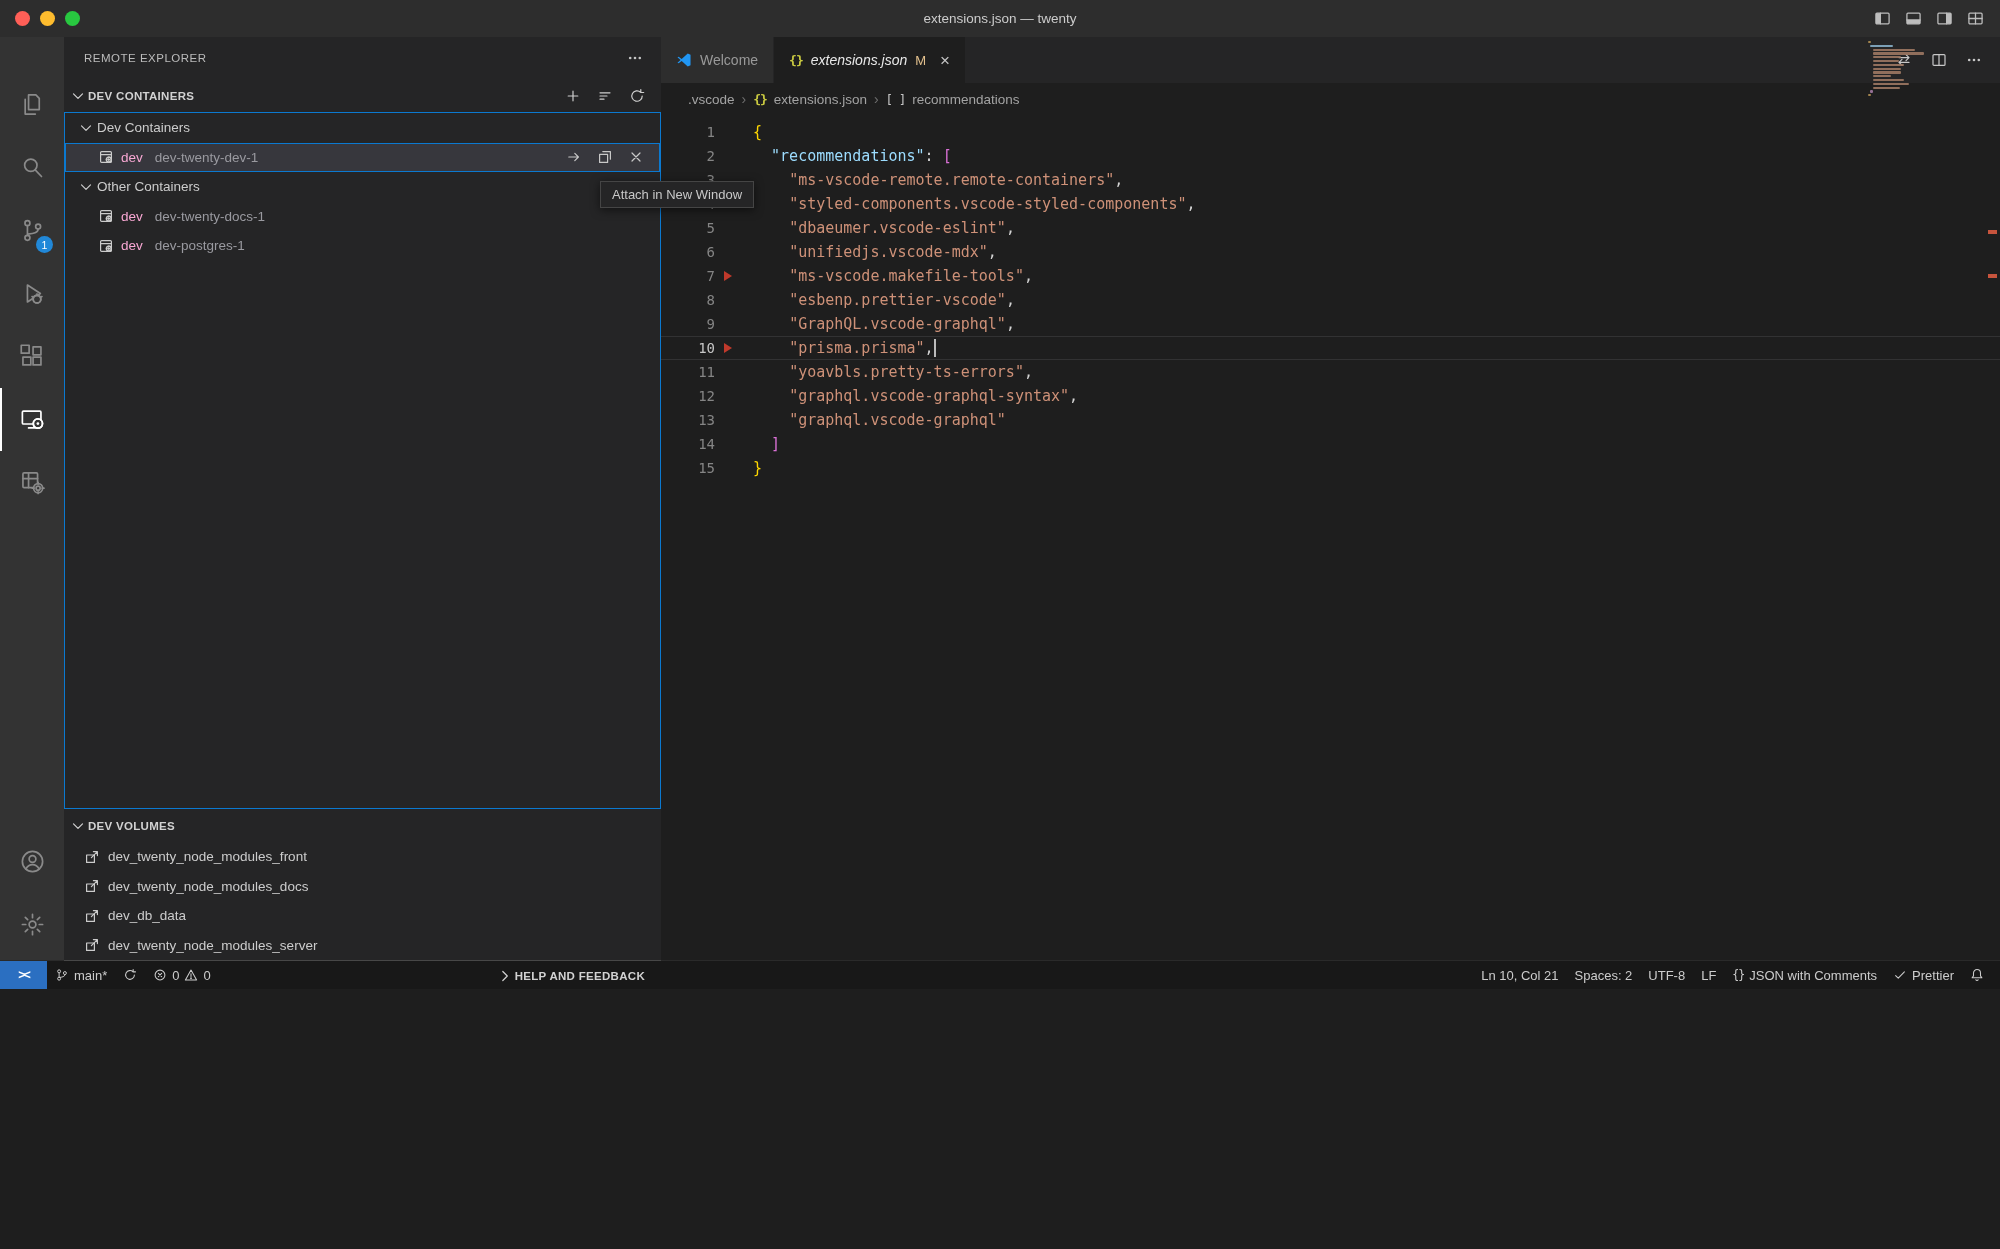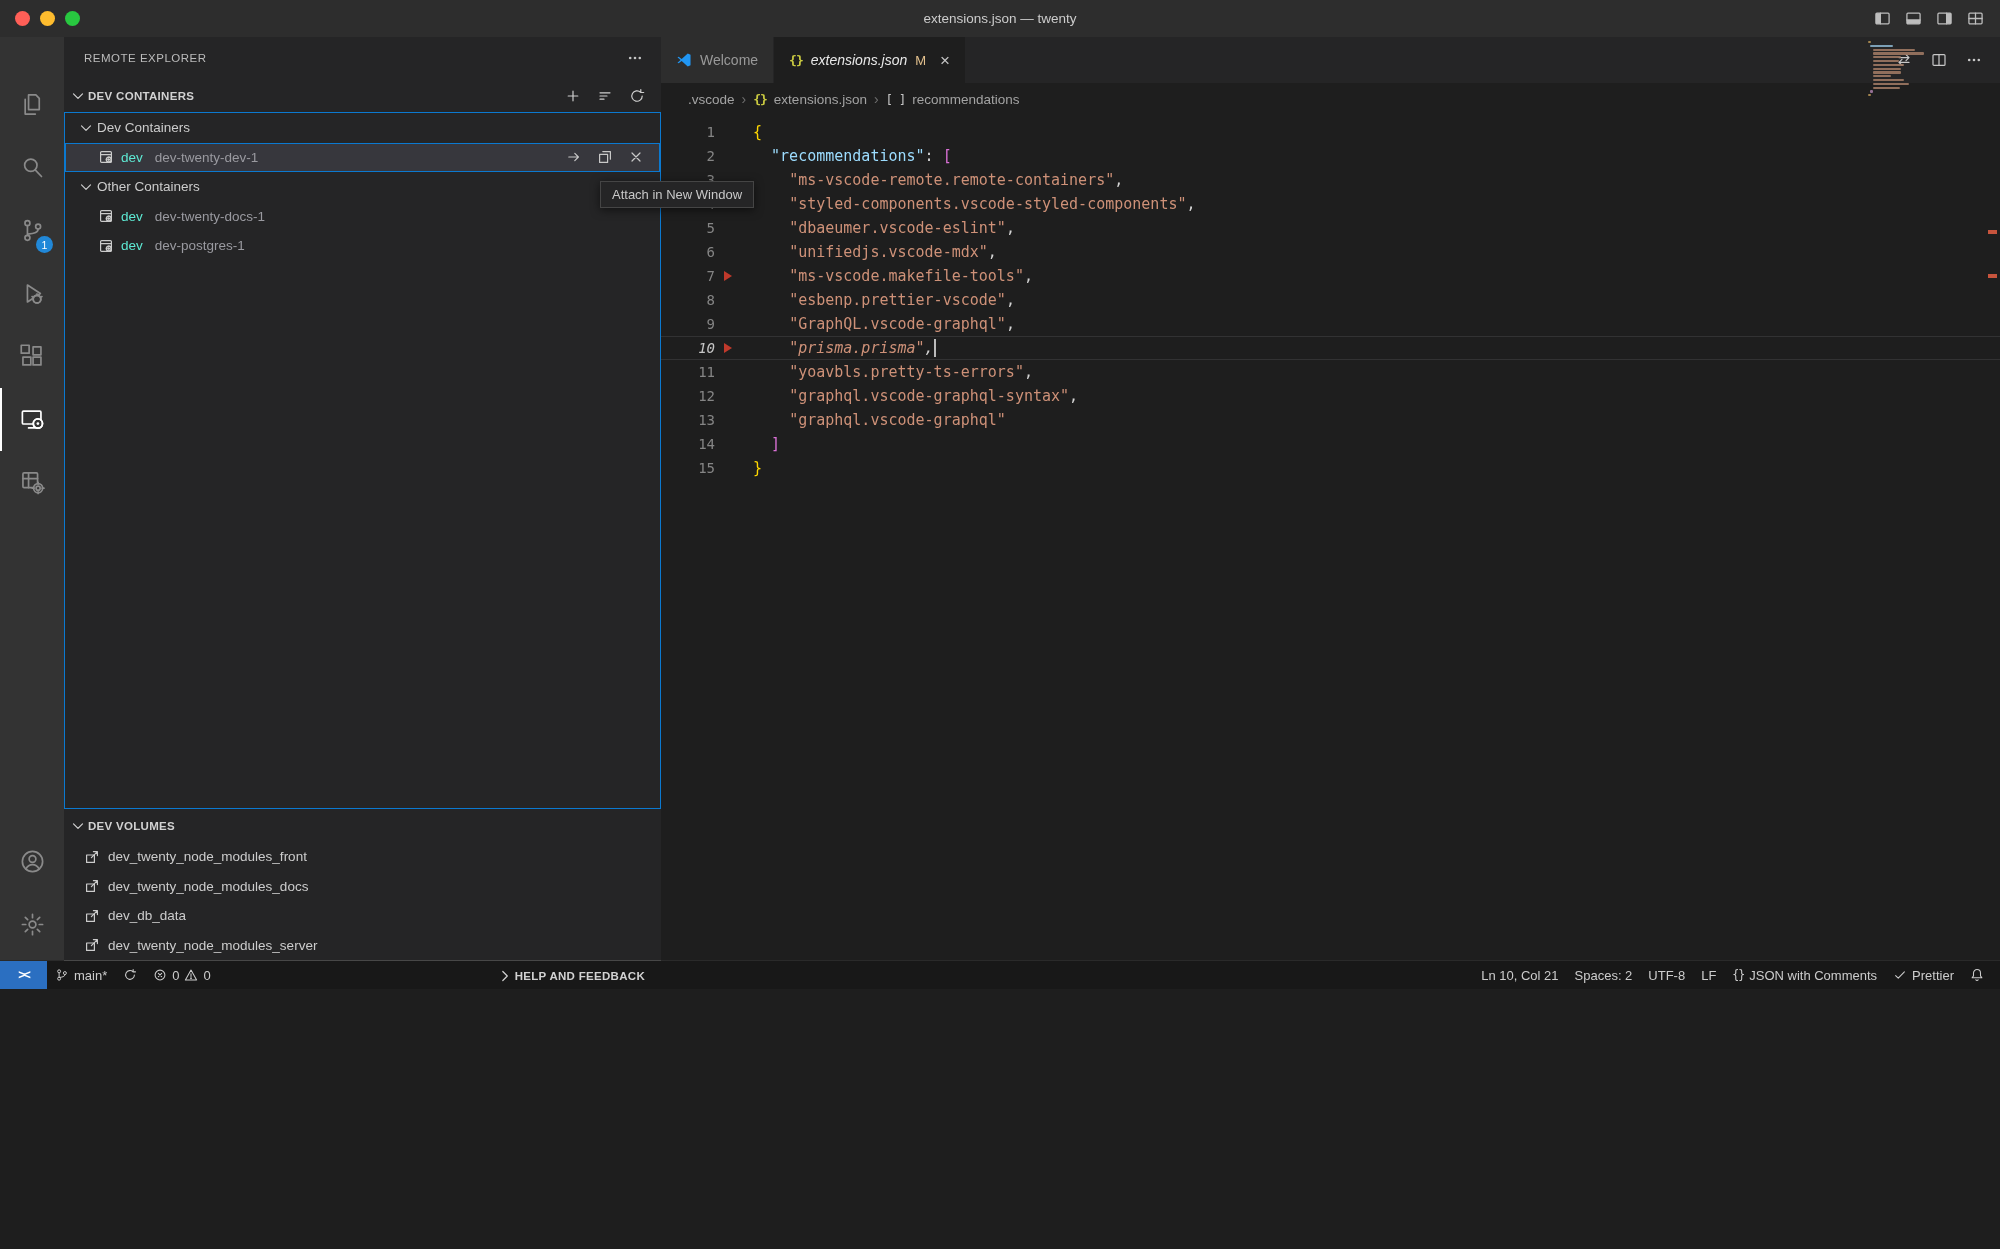--- a/index.html
+++ b/index.html
@@ -37,21 +37,21 @@
     font-size:11.5px; font-weight:700; color:#d2d2d2; letter-spacing:.3px; }
   .sec-header .hdr-actions { margin-left:auto; display:flex; gap:16px; color:#cfcfcf; }
   .ic svg { width:16px; height:16px; display:block; }
   .ic { display:inline-flex; }
 
   .tree { flex:0 0 697px; border:1px solid #0b79d0; overflow:hidden; }
   .trow { height:29.5px; display:flex; align-items:center; font-size:13.5px; color:#cccccc; cursor:pointer; }
   .trow.group { padding-left:13px; gap:3px; }
   .trow.item { padding-left:33px; gap:7px; }
   .trow.selected { background:#37373d; box-shadow: inset 0 0 0 1px #0b79d0; }
-  .item-prefix { color:#5eead4; }
+  .item-prefix { color:#f9a8d4; }
   .item-name { color:#9a9aa0; margin-left:5px; }
   .row-actions { margin-left:auto; display:flex; gap:15px; padding-right:16px; color:#c8c8c8; }
 
   .vol-header { flex:0 0 33px; }
   .volumes { flex:0 0 118px; }
   .trow.vol { padding-left:20px; gap:8px; }
   .help-header { margin-top:auto; flex:0 0 31px; border-top:1px solid rgba(204,204,204,.18);justify-content:flex-end; }
 
   
   .tooltip { position:absolute; left:600px; top:181px; height:27px; z-index:60; background:#252526;
@@ -70,21 +70,21 @@
   .json-glyph { color:#cbcb41; font-family:"DejaVu Sans Mono",monospace; font-size:13px; font-weight:700; letter-spacing:-1px; }
   .tab-actions { margin-left:auto; display:flex; align-items:center; gap:19px; padding-right:18px; color:#c8c8c8; }
 
   .breadcrumbs { flex:0 0 32px; display:flex; align-items:center; padding-left:27px; gap:7px;
     font-size:13.5px; color:#a3a3a3; }
   .bc-sep { color:#6f6f6f; font-size:14px; }
   .arr-glyph { color:#c5c5c5; font-family:"DejaVu Sans Mono",monospace; font-size:12.5px; letter-spacing:-1px; }
 
   .code-wrap { flex:1; position:relative; font-family:"DejaVu Sans Mono", monospace; font-size:15px; padding-top:5px; }
   .code-line { height:24px; display:flex; align-items:center; white-space:pre; }
-  .code-line.current { box-shadow: inset 0 1px 0 #323233, inset 0 -1px 0 #323233; font-style: italic; }
+  .code-line.current { box-shadow: inset 0 1px 0 #323233, inset 0 -1px 0 #323233; }
   .ln { flex:0 0 54px; text-align:right; color:#858585; font-size:14px; }
   .current .ln { color:#c6c6c6; }
   .mk { flex:0 0 38px; display:flex; align-items:center; padding-left:9px; }
   .tri { width:0; height:0; border-left:8px solid #c0392b; border-top:5px solid transparent; border-bottom:5px solid transparent; }
   .tok.key{ color:#9cdcfe; } .tok.str{ color:#ce9178; } .tok.pl{ color:#d4d4d4; }
   .tok.b1{ color:#ffd700; } .tok.b2{ color:#da70d6; }
   .cursor { display:inline-block; width:2px; height:18px; background:#bbbbbb; vertical-align:middle; }
 
   .minimap { position:absolute; top:4px; right:22px; width:110px; }
   .mm-line { height:2.3px; margin-bottom:1.5px; border-radius:1px; opacity:.9; }

